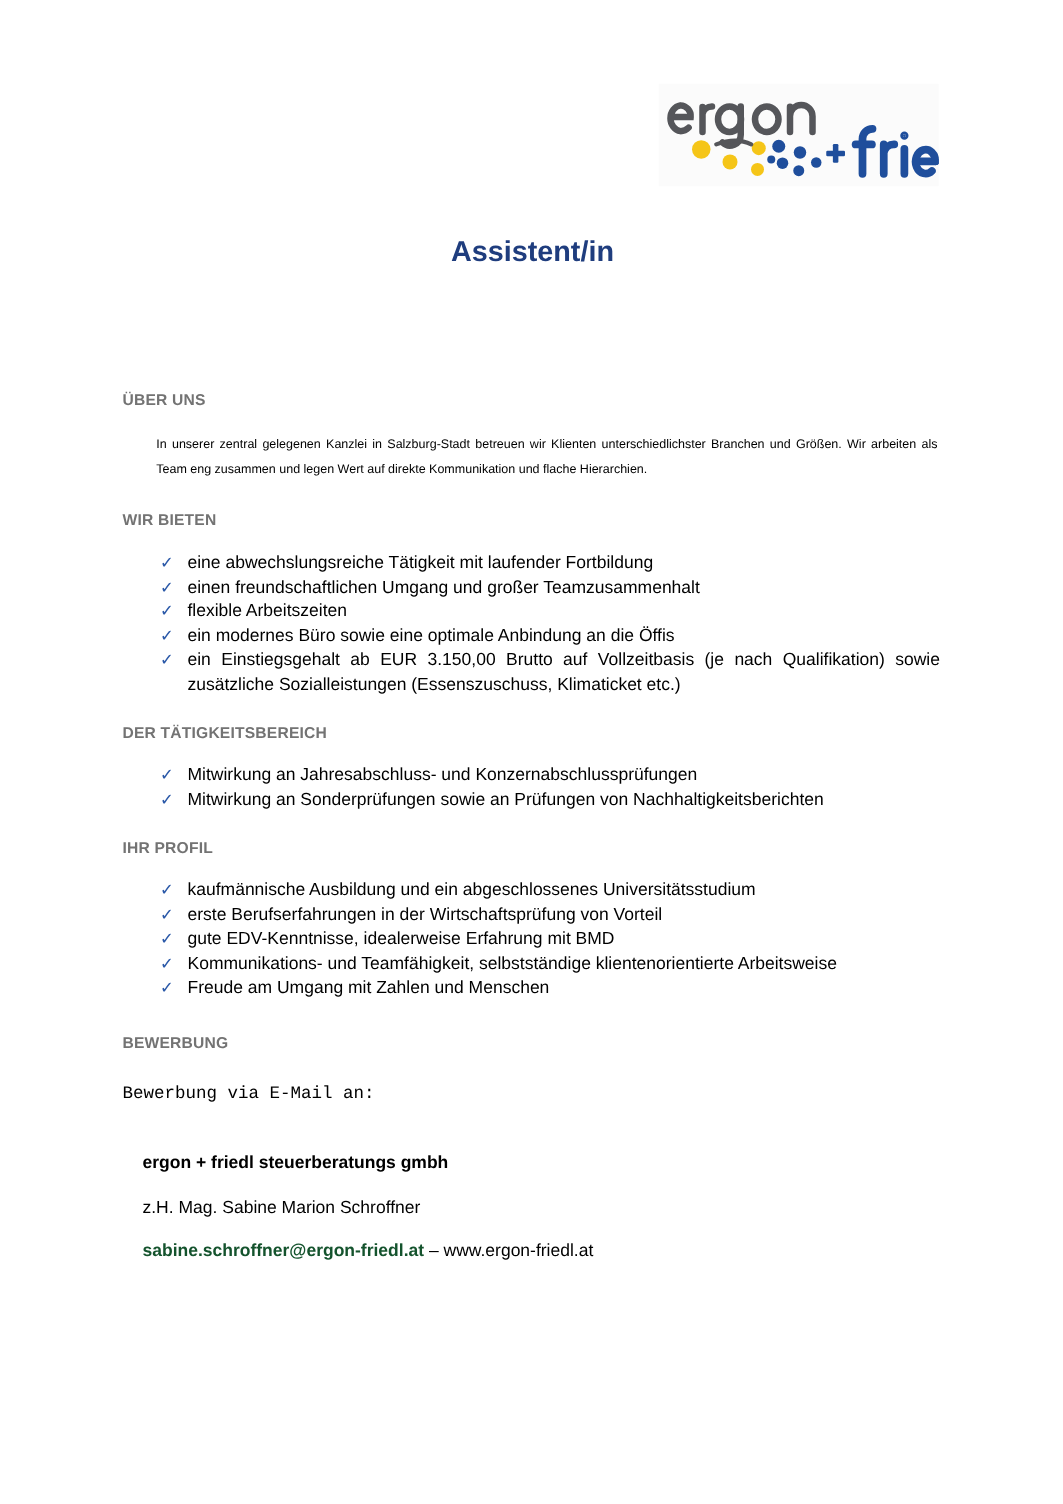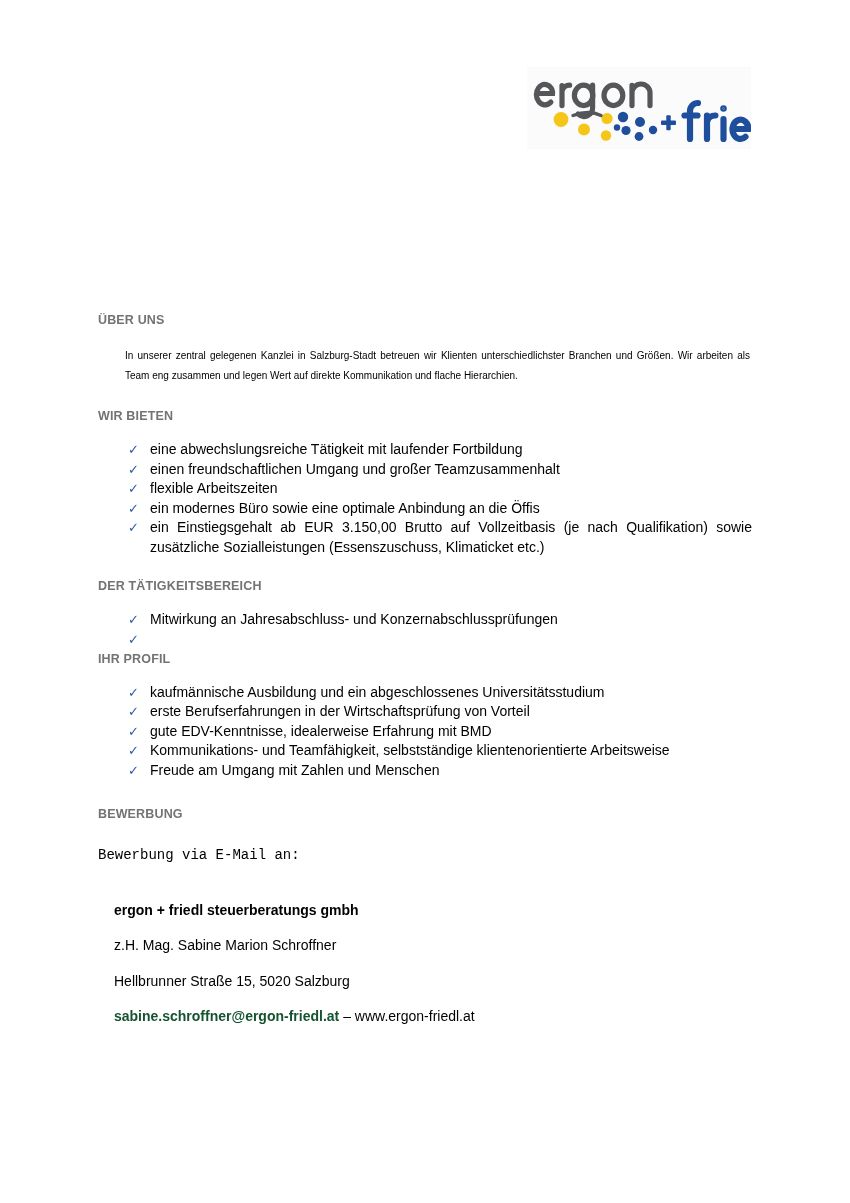--- a/index.html
+++ b/index.html
@@ -180,20 +180,23 @@
 
         <path d="M206 62 h15.5"></path>
       </g>
       <g fill="none" stroke="#1f4e9c" stroke-width="6.2" stroke-linecap="round">
         <path d="M221.5 62 a8 9.6 0 1 0 -3 7.8"></path>
       </g>
     </svg>
   </div>
 
   <div class="title-block">
+    <div class="title-line">
+      <span class="title-strong">Assistent/in</span>
+    </div>
   </div>
 
   <div class="content">
 
     <section class="section">
       <h2 class="heading">ÜBER UNS</h2>
       <div class="gap-h-to-body"></div>
       <p class="para">In unserer zentral gelegenen Kanzlei in Salzburg-Stadt betreuen wir Klienten unterschiedlichster Branchen und Größen. Wir arbeiten als Team eng zusammen und legen Wert auf direkte Kommunikation und flache Hierarchien.</p>
     </section>
 
@@ -211,21 +214,21 @@
       </ul>
     </section>
 
     <div style="height:22px"></div>
 
     <section class="section">
       <h2 class="heading">DER TÄTIGKEITSBEREICH</h2>
       <div class="gap-h-to-body"></div>
       <ul class="checklist">
         <li><span class="tick">✓</span><span>Mitwirkung an Jahresabschluss- und Konzernabschlussprüfungen</span></li>
-        <li><span class="tick">✓</span></li>
+        <li><span class="tick">✓</span><span>Mitwirkung an Sonderprüfungen sowie an Prüfungen von Nachhaltigkeitsberichten</span></li>
       </ul>
     </section>
 
     <div style="height:22px"></div>
 
     <section class="section">
       <h2 class="heading">IHR PROFIL</h2>
       <div class="gap-h-to-body"></div>
       <ul class="checklist">
         <li><span class="tick">✓</span><span>kaufmännische Ausbildung und ein abgeschlossenes Universitätsstudium</span></li>
@@ -238,20 +241,19 @@
 
     <div style="height:27px"></div>
 
     <section class="section">
       <h2 class="heading">BEWERBUNG</h2>
       <div style="height:25px"></div>
       <p class="apply-intro">Bewerbung via E-Mail an:</p>
       <div style="height:19px"></div>
       <p class="contact-line contact-name">ergon + friedl steuerberatungs gmbh</p>
       <p class="contact-line">z.H. Mag. Sabine Marion Schroffner</p>
-      <p class="contact-line">Hellbrunner Straße 15, 5020 Salzburg</p>
       <p class="contact-line">
         <a class="email-link" href="#">sabine.schroffner@ergon-friedl.at</a><span class="web-plain"> – </span><span class="web-plain">www.ergon-friedl.at</span>
       </p>
     </section>
 
   </div>
 </div>
 
 </body></html>

